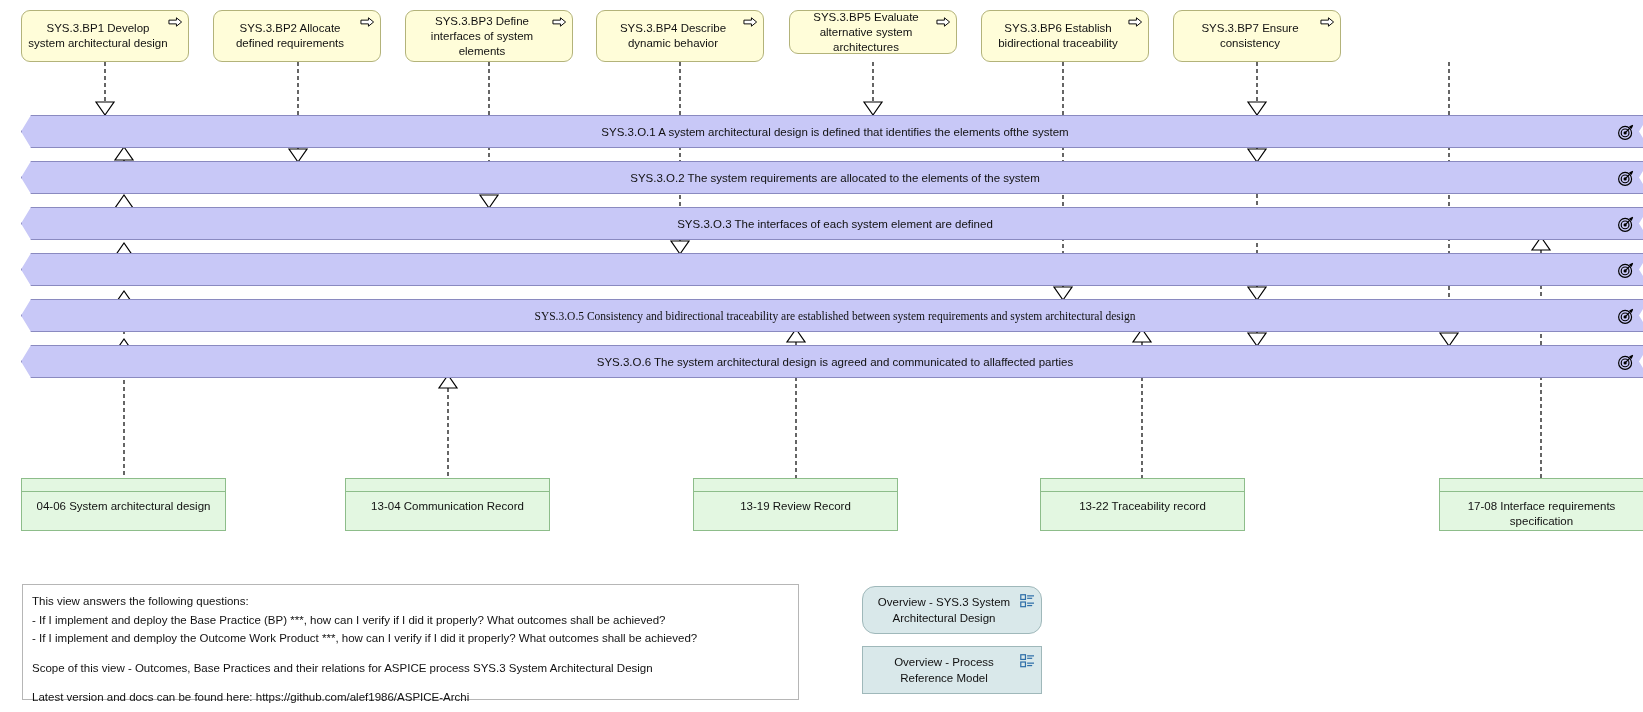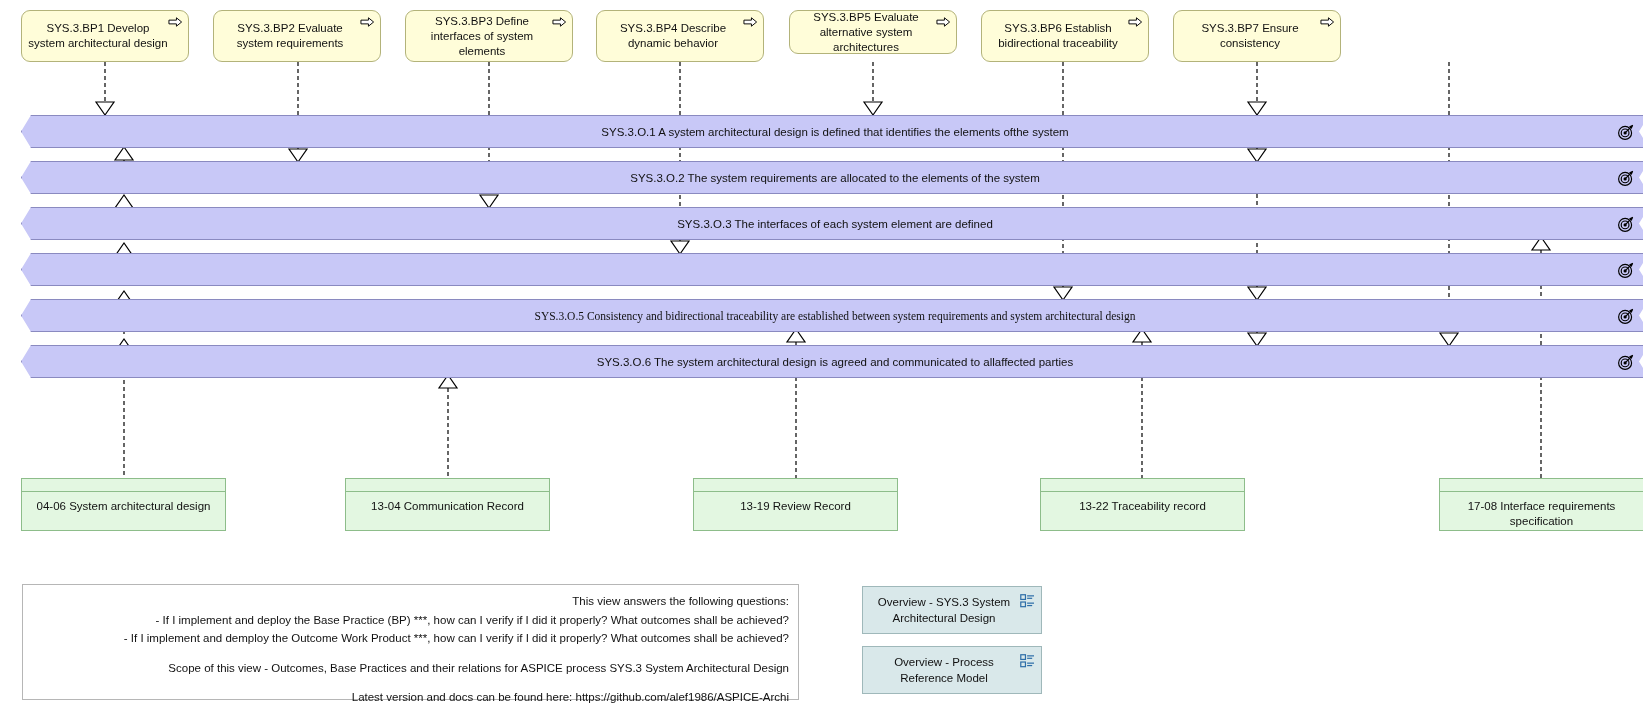--- a/index.html
+++ b/index.html
@@ -137,21 +137,21 @@
     </g>
   </svg>
 
   <div class="bp" style="left:10px;top:10px;width:168px;height:52px;">
     <span class="bp-label">SYS.3.BP1 Develop system architectural design</span>
     <svg class="proc-icon" viewBox="0 0 16 12">
         <path d="M1 4h8V1.5l5.5 4.5L9 10.5V8H1z" fill="#fff" stroke="#000" stroke-width="1"></path>
       </svg>
   </div>
   <div class="bp" style="left:202px;top:10px;width:168px;height:52px;">
-    <span class="bp-label">SYS.3.BP2 Evaluate system requirements</span>
+    <span class="bp-label">SYS.3.BP2 Allocate defined requirements</span>
     <svg class="proc-icon" viewBox="0 0 16 12">
         <path d="M1 4h8V1.5l5.5 4.5L9 10.5V8H1z" fill="#fff" stroke="#000" stroke-width="1"></path>
       </svg>
   </div>
   <div class="bp" style="left:394px;top:10px;width:168px;height:52px;">
     <span class="bp-label">SYS.3.BP3 Define interfaces of system elements</span>
     <svg class="proc-icon" viewBox="0 0 16 12">
         <path d="M1 4h8V1.5l5.5 4.5L9 10.5V8H1z" fill="#fff" stroke="#000" stroke-width="1"></path>
       </svg>
   </div>
@@ -260,31 +260,31 @@
   </div>
   <div class="wp" style="left:1029px;top:478px;width:205px;height:53px;">
     <div class="wp-bar"></div>
     <div class="wp-label">13-22 Traceability record</div>
   </div>
   <div class="wp" style="left:1428px;top:478px;width:205px;height:53px;">
     <div class="wp-bar"></div>
     <div class="wp-label">17-08 Interface requirements specification</div>
   </div>
 
-  <div class="note" style="left:11px;top:584px;width:777px;height:116px;text-align:right;">
+  <div class="note" style="left:11px;top:584px;width:777px;height:116px;">
     <div class="nline">This view answers the following questions:</div>
     <div class="nline">- If I implement and deploy the Base Practice (BP) ***, how can I verify if I did it properly? What outcomes shall be achieved?</div>
     <div class="nline">- If I implement and demploy the Outcome Work Product ***, how can I verify if I did it properly? What outcomes shall be achieved?</div>
     <div class="nblank"></div>
     <div class="nline">Scope of this view - Outcomes, Base Practices and their relations for ASPICE process SYS.3 System Architectural Design</div>
     <div class="nblank"></div>
     <div class="nline">Latest version and docs can be found here: https://github.com/alef1986/ASPICE-Archi</div>
   </div>
 
-  <div class="viewref" style="left:851px;top:586px;width:180px;height:48px;">
+  <div class="viewref" style="left:851px;top:586px;width:180px;height:48px;border-radius:13px;">
     <span>Overview - SYS.3 System Architectural Design</span>
     <svg class="vr-icon" viewBox="0 0 16 15">
       <rect x="0.8" y="0.8" width="5" height="5" fill="none" stroke="#2d6ea8" stroke-width="1.3"></rect>
       <rect x="0.8" y="8.6" width="5" height="5" fill="none" stroke="#2d6ea8" stroke-width="1.3"></rect>
       <line x1="7.6" y1="2" x2="15" y2="2" stroke="#2d6ea8" stroke-width="1.3"></line>
       <line x1="7.6" y1="4.6" x2="13" y2="4.6" stroke="#2d6ea8" stroke-width="1.3"></line>
       <line x1="7.6" y1="9.8" x2="15" y2="9.8" stroke="#2d6ea8" stroke-width="1.3"></line>
       <line x1="7.6" y1="12.4" x2="13" y2="12.4" stroke="#2d6ea8" stroke-width="1.3"></line>
     </svg>
   </div>

